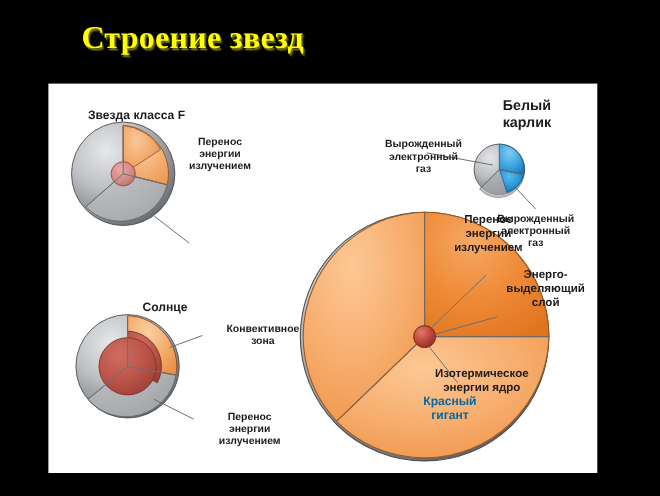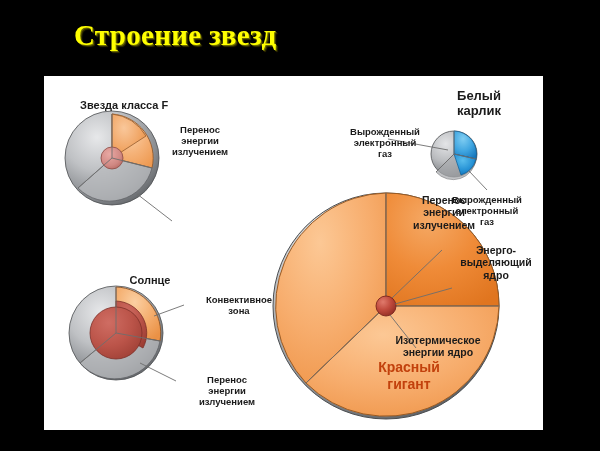--- a/index.html
+++ b/index.html
@@ -46,21 +46,21 @@
     font-family: "Liberation Sans", sans-serif;
     font-weight: bold;
     color: #1b1b1b;
     text-align: center;
     line-height: 1.18;
     white-space: pre-line;
   }
   .lbl.small { font-size: 9.5px; }
   .lbl.mid   { font-size: 10.5px; }
   .lbl.head  { font-size: 11px; }
-  .lbl.big   { font-size: 14px; color:#c2410c; }
+  .lbl.big   { font-size: 11px; color:#0369a1; }
   svg.fig { position: absolute; left:0; top:0; overflow: visible; }
   .leader { stroke: #6d6d6d; stroke-width: 0.9; fill: none; }
 </style>
 </head>
 <body>
 
 <div id="slide">
 
   <div id="slide-title">Строение звезд</div>
 
@@ -243,21 +243,21 @@
       <line class="leader" x1="129" y1="120" x2="186" y2="104" stroke="#8a4d1c"></line>
       <line class="leader" x1="124" y1="131" x2="150" y2="164" stroke="#8a4d1c"></line>
     </svg>
 
     <div class="lbl mid" style="left:350px; top:118px; width:100px;">Перенос
 энергии
 излучением</div>
 
     <div class="lbl mid" style="left:405px; top:168px; width:94px;">Энерго-
 выделяющий
-ядро</div>
+слой</div>
 
     <div class="lbl mid" style="left:325px; top:258px; width:138px;">Изотермическое
 энергии ядро</div>
 
     <div class="lbl big" style="left:300px; top:283px; width:130px;">Красный
 гигант</div>
 
   </div>
 </div>
 

